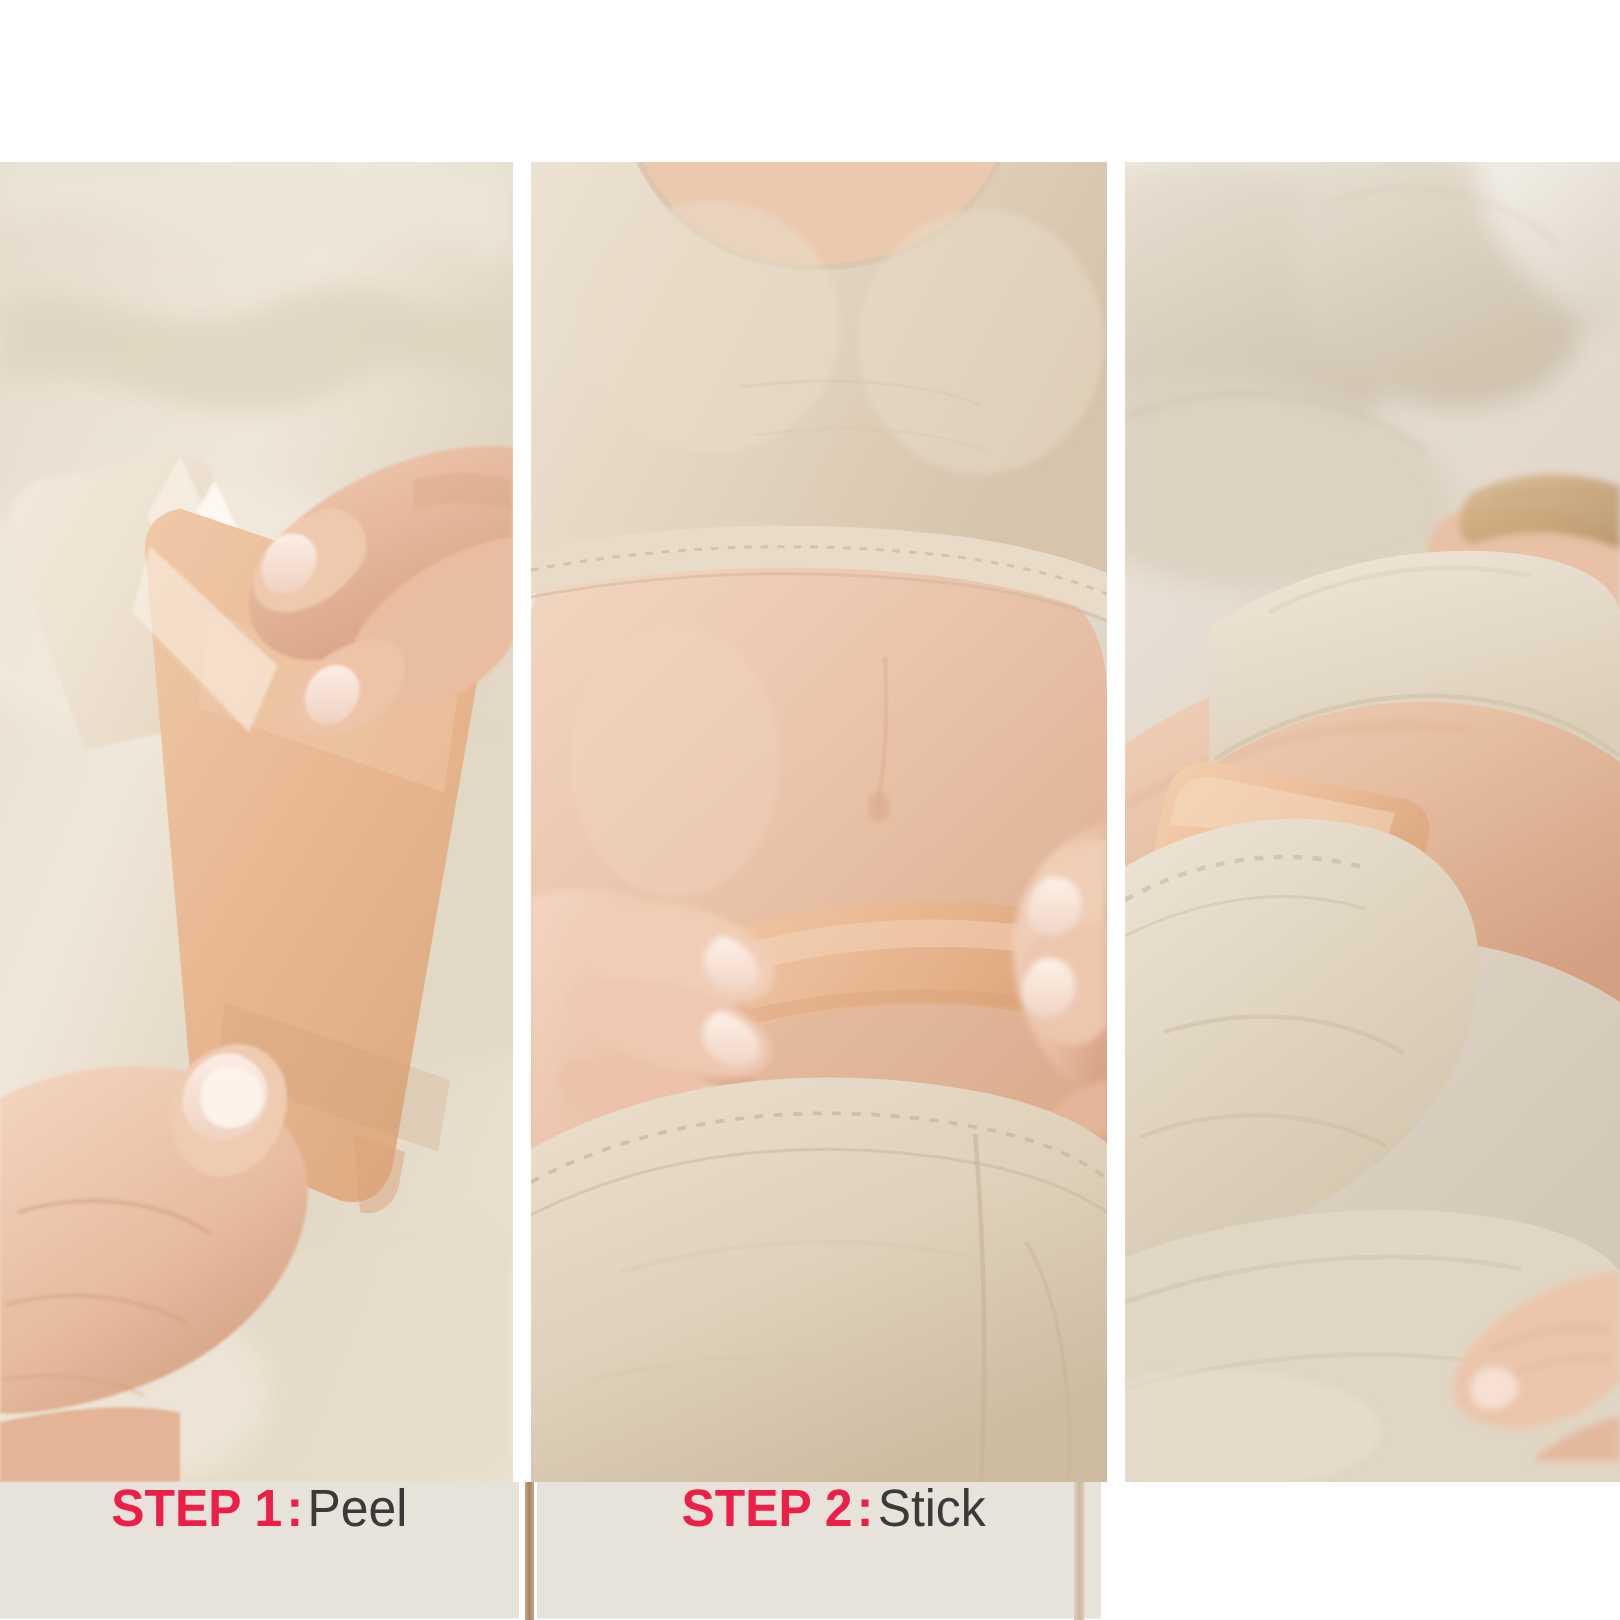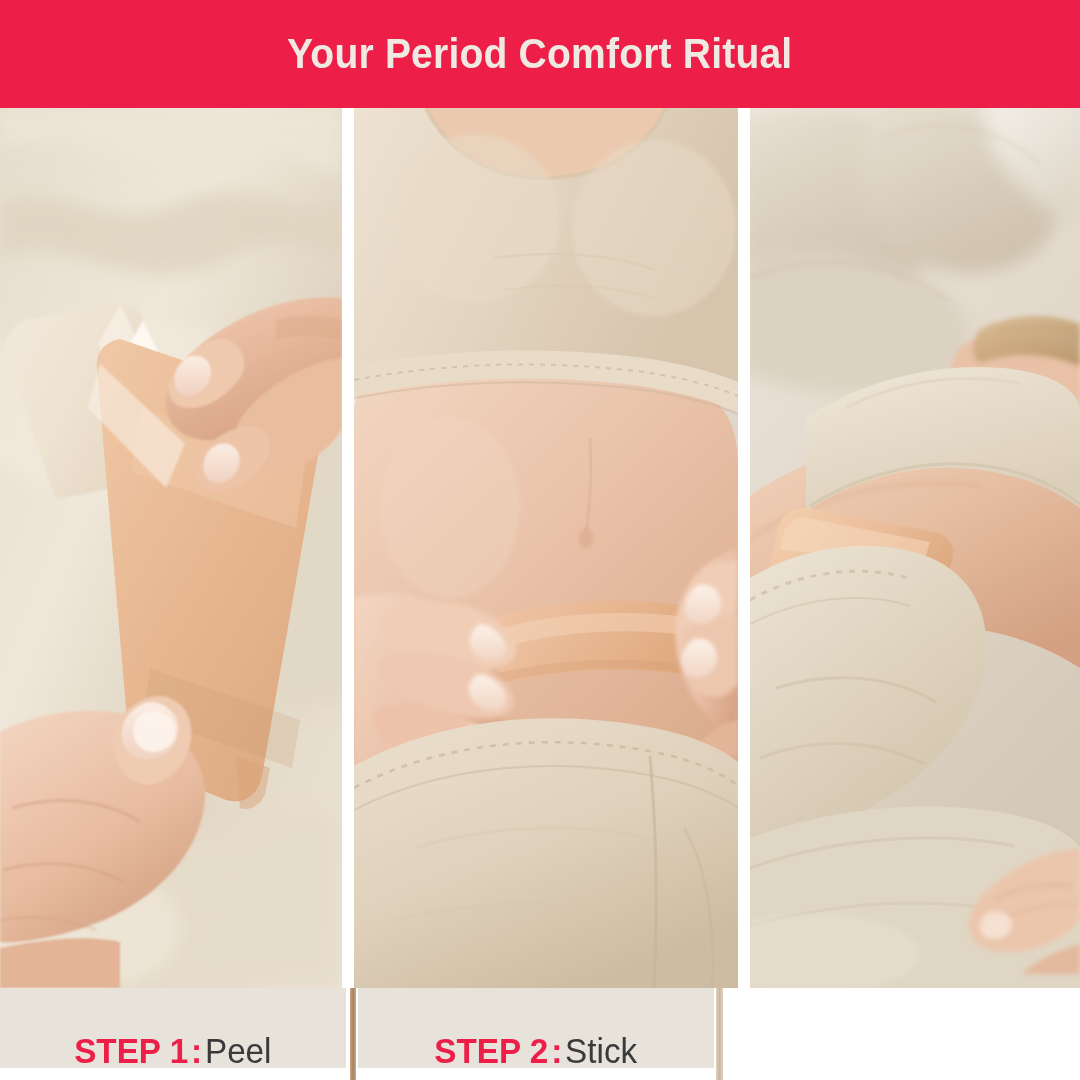--- a/index.html
+++ b/index.html
@@ -61,28 +61,28 @@
   .footer {
     position: absolute;
     left: 0; top: 988px;
     width: 1080px;
     height: 92px;
     background: #ffffff;
   }
   .footer-cell {
     position: absolute;
     top: 0;
-    height: 80px;
+    height: 91px;
     background: #E7E2DA;
     display: flex;
-    align-items: flex-end;
+    align-items: flex-start;
     justify-content: center;
   }
   #footer-cell-1 { left: 0px;   width: 346px; }
-  #footer-cell-2 { left: 358px; width: 356px; }
+  #footer-cell-2 { left: 358px; width: 356px; padding-left: 20px; }
   #footer-cell-3 { left: 726px; width: 354px; }
   .divider {
     position: absolute;
     top: 0;
     height: 92px;
   }
   #footer-divider-1 { left: 350px; width: 6px;
     background: linear-gradient(to right,#C8A684,#A78363,#C8A684); }
   #footer-divider-2 { left: 716px; width: 7px;
     background: linear-gradient(to right,#E0D2C0,#CDB79E,#E0D2C0); }
@@ -96,23 +96,20 @@
   }
   .step-key   { color: #ED1F48; }
   .step-colon { color: #ED1F48; padding: 0 3px; }
   .step-word  { color: #3A3A3A; font-weight: 500; }
 </style>
 </head>
 <body>
 
 <div id="page">
 
-  <div class="header-band">
-    <div class="header-title">Your Period Comfort Ritual</div>
-  </div>
 
   <div class="panels">
 
     <div class="panel" id="panel-1">
       <svg viewBox="0 0 342 880" preserveAspectRatio="xMidYMid slice">
         <defs>
           <linearGradient id="bedBg1" x1="0" y1="0" x2="1" y2="1">
             <stop offset="0%" stop-color="#E5DCCC"></stop>
             <stop offset="35%" stop-color="#EFE7D9"></stop>
             <stop offset="60%" stop-color="#E0D5C2"></stop>

